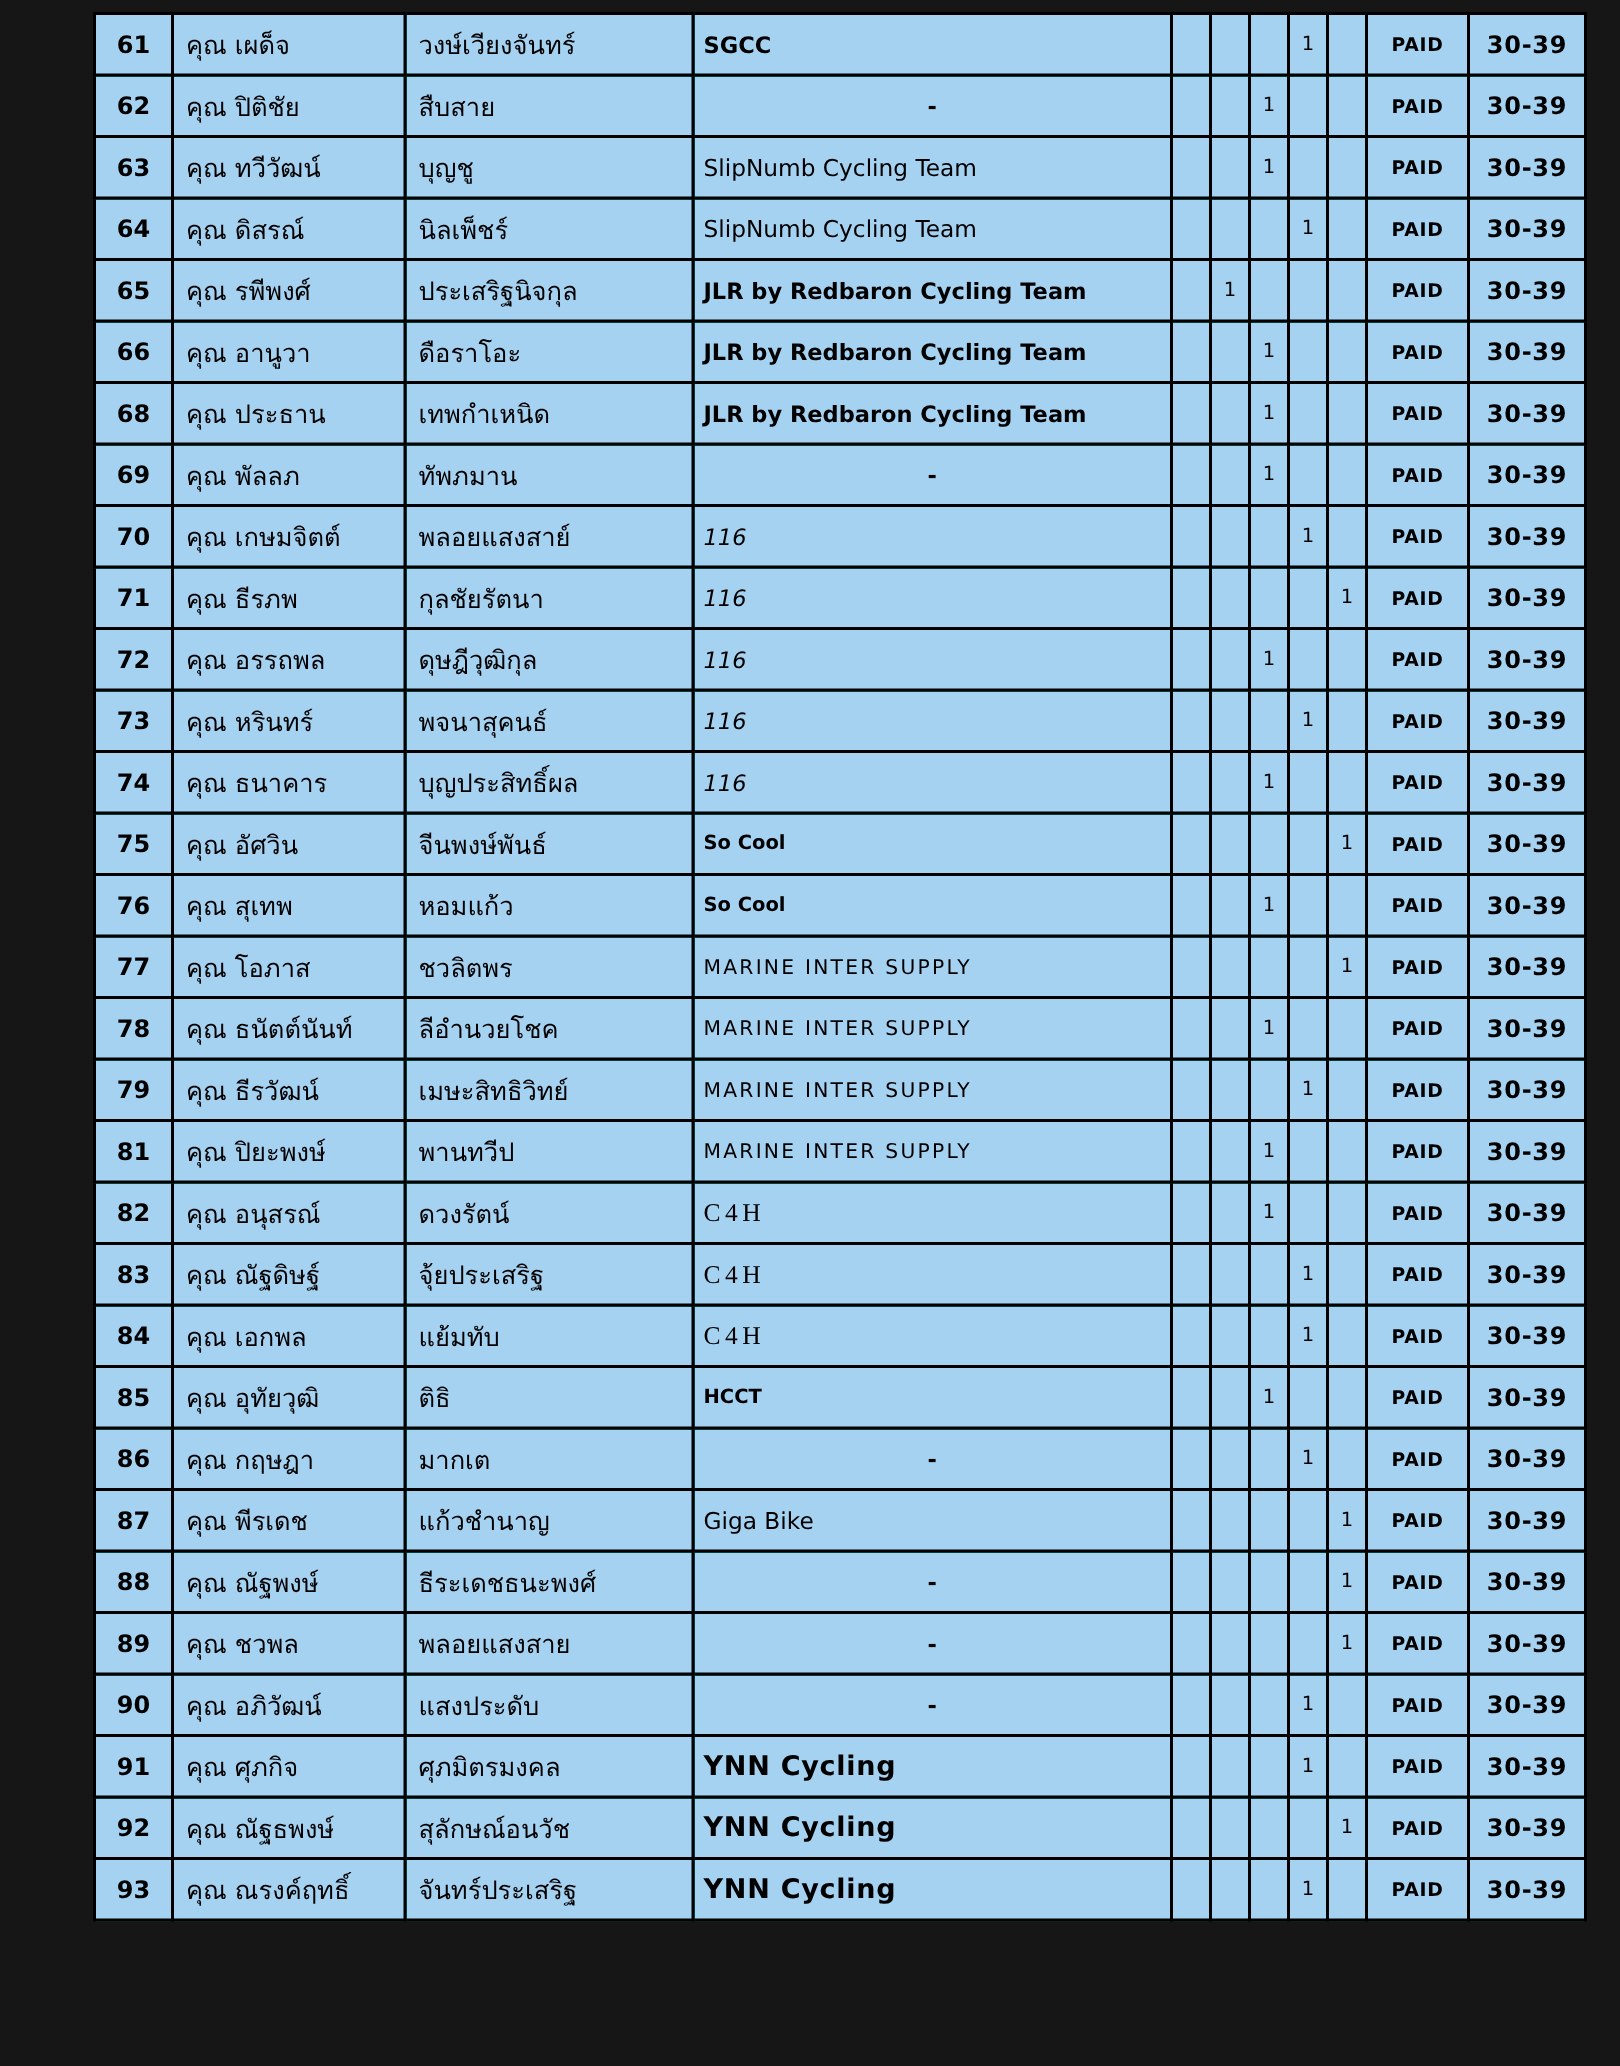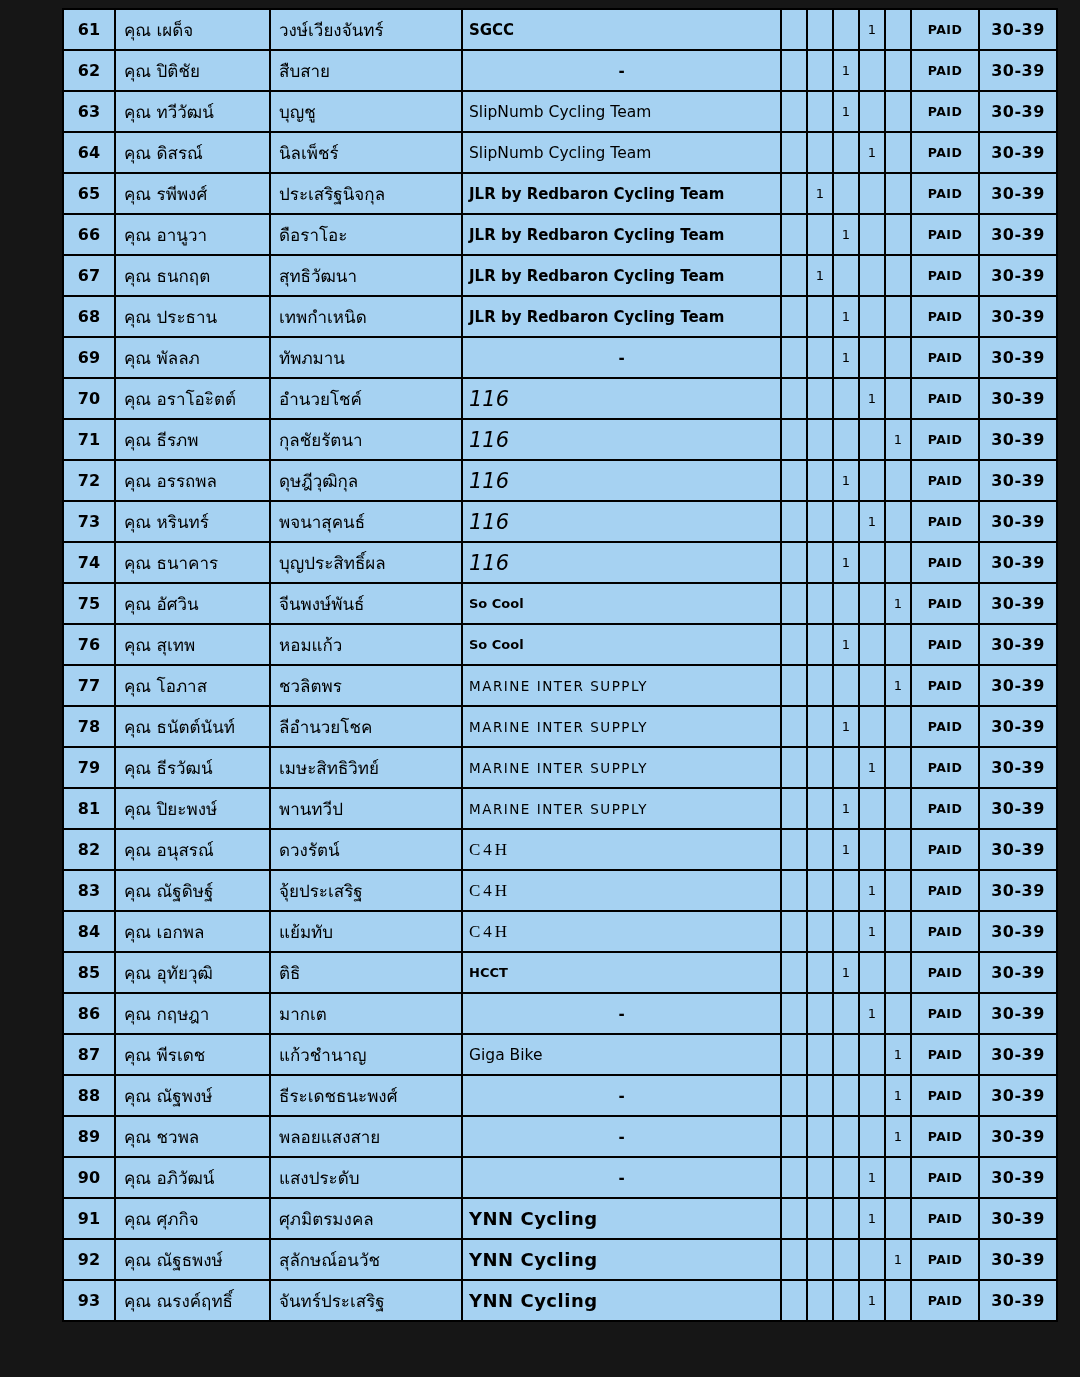--- a/index.html
+++ b/index.html
@@ -37,21 +37,21 @@
   .c-no   { width: 42px;  text-align: center; font-weight: bold; font-size: 16px; }
   .c-name { width: 141px; font-size: 17px; padding-left: 8px; }
   .c-last { width: 178px; font-size: 17px; padding-left: 8px; }
   .c-team { width: 307px; font-size: 15.5px; padding-left: 6px; }
   .c-mark { width: 22px;  text-align: center; font-size: 13px; padding: 0; }
   .c-paid { width: 58px;  text-align: center; font-weight: bold; font-size: 12.5px; letter-spacing: 0.5px; }
   .c-cat  { width: 68px;  text-align: center; font-weight: bold; font-size: 16px; letter-spacing: 0.5px; }
 
   .team-bold    { font-weight: bold; font-size: 15px; }
   .team-dash    { text-align: center; font-weight: bold; font-size: 15px; padding-left: 4px; }
-  .team-italic  { font-style: italic; font-size: 21px; }
+  .team-italic  { font-style: italic; font-size: 15px; }
   .team-bold-sm { font-weight: bold; font-size: 13px; }
   .team-spaced  { font-size: 13.5px; letter-spacing: 1.5px; }
   .team-serif   { font-family: "Liberation Serif", "DejaVu Serif", serif; font-size: 17px; letter-spacing: 3px; }
   .team-large   { font-size: 18px; font-weight: bold; letter-spacing: 0.5px; }
 </style>
 </head>
 <body>
 
 <div class="page">
   <table class="roster">
@@ -141,33 +141,20 @@
           <td class="c-team team-bold">JLR by Redbaron Cycling Team</td>
           <td class="c-mark"></td>
           <td class="c-mark"></td>
           <td class="c-mark">1</td>
           <td class="c-mark"></td>
           <td class="c-mark"></td>
           <td class="c-paid">PAID</td>
           <td class="c-cat">30-39</td>
         </tr>
         <tr>
-          <td class="c-no">67</td>
-          <td class="c-name">คุณ ธนกฤต</td>
-          <td class="c-last">สุทธิวัฒนา</td>
-          <td class="c-team team-bold">JLR by Redbaron Cycling Team</td>
-          <td class="c-mark"></td>
-          <td class="c-mark">1</td>
-          <td class="c-mark"></td>
-          <td class="c-mark"></td>
-          <td class="c-mark"></td>
-          <td class="c-paid">PAID</td>
-          <td class="c-cat">30-39</td>
-        </tr>
-        <tr>
           <td class="c-no">68</td>
           <td class="c-name">คุณ ประธาน</td>
           <td class="c-last">เทพกำเหนิด</td>
           <td class="c-team team-bold">JLR by Redbaron Cycling Team</td>
           <td class="c-mark"></td>
           <td class="c-mark"></td>
           <td class="c-mark">1</td>
           <td class="c-mark"></td>
           <td class="c-mark"></td>
           <td class="c-paid">PAID</td>
@@ -181,22 +168,22 @@
           <td class="c-mark"></td>
           <td class="c-mark"></td>
           <td class="c-mark">1</td>
           <td class="c-mark"></td>
           <td class="c-mark"></td>
           <td class="c-paid">PAID</td>
           <td class="c-cat">30-39</td>
         </tr>
         <tr>
           <td class="c-no">70</td>
-          <td class="c-name">คุณ อราโอะิตต์</td>
-          <td class="c-last">อำนวยโชค์</td>
+          <td class="c-name">คุณ เกษมจิตต์</td>
+          <td class="c-last">พลอยแสงสาย์</td>
           <td class="c-team team-italic">116</td>
           <td class="c-mark"></td>
           <td class="c-mark"></td>
           <td class="c-mark"></td>
           <td class="c-mark">1</td>
           <td class="c-mark"></td>
           <td class="c-paid">PAID</td>
           <td class="c-cat">30-39</td>
         </tr>
         <tr>

